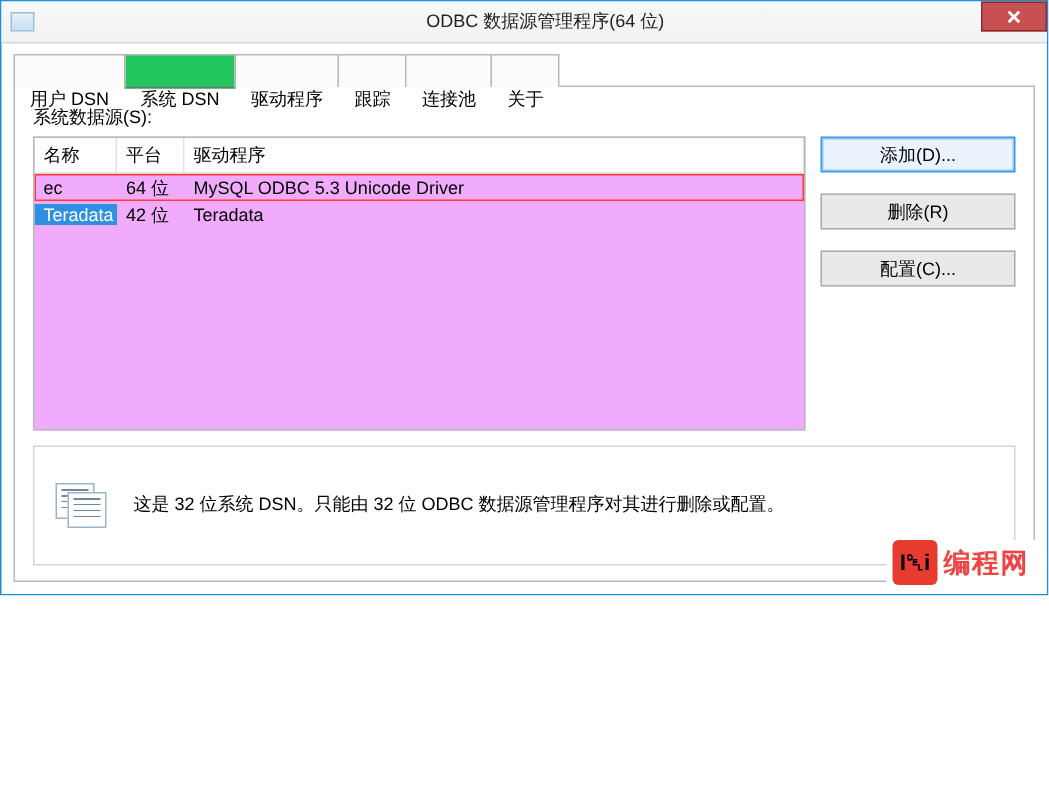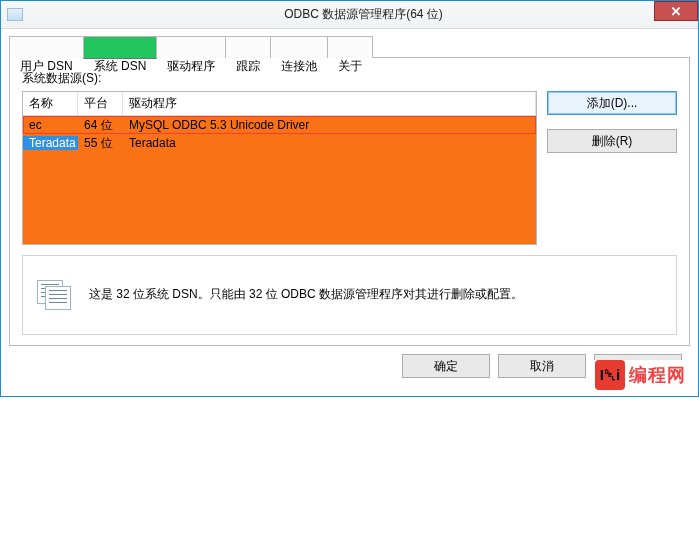--- a/index.html
+++ b/index.html
@@ -44,21 +44,21 @@
     position:relative; top:1px;
   }
   .tabstrip .tab.active { background:#22c55e; z-index:2; border-bottom:1px solid #737373; }
   .tabpanel {
     border:1px solid #b9b9b9; flex:1; background:#fff;
     padding: 12px 12px 10px 12px; display:flex; flex-direction:column;
   }
   .section-label { margin-bottom:4px; }
   .content-row { flex:1; display:flex; gap:10px; }
   .listview {
-    flex:1; border:1px solid #b9b9b9; background:#f97316;
+    flex:1; border:1px solid #b9b9b9; background:#f0abfc;
     display:flex; flex-direction:column; overflow:hidden;
   }
   .lv-header { display:flex; background:#fff; border-bottom:1px solid #d4d4d4; }
   .lv-header .col {
     padding:3px 6px; border-right:1px solid #e2e2e2;
     font-size:12px;
   }
   .lv-body { flex:1; }
   .lv-row { display:flex; height:18px; align-items:center; }
   .lv-row .cell { padding:0 6px; font-size:12px; white-space:nowrap; }
@@ -144,48 +144,44 @@
             <div class="col col-drv">驱动程序</div>
           </div>
           <div class="lv-body">
             <div class="lv-row highlight-red">
               <div class="cell first col-name">ec</div>
               <div class="cell col-plat">64 位</div>
               <div class="cell col-drv">MySQL ODBC 5.3 Unicode Driver</div>
             </div>
             <div class="lv-row sel">
               <div class="cell first col-name">Teradata</div>
-              <div class="cell col-plat">55 位</div>
+              <div class="cell col-plat">42 位</div>
               <div class="cell col-drv">Teradata</div>
             </div>
           </div>
         </div>
 
         <div class="action-col">
           <button class="winbtn primary">添加(D)...</button>
           <button class="winbtn">删除(R)</button>
+          <button class="winbtn">配置(C)...</button>
         </div>
 
       </div>
 
       <div class="info-panel">
         <div class="info-icon">
           <div class="sheet s1"></div>
           <div class="sheet s2"></div>
         </div>
         <div class="info-text">这是 32 位系统 DSN。只能由 32 位 ODBC 数据源管理程序对其进行删除或配置。</div>
       </div>
 
     </div>
 
-    <div class="dialog-buttons">
-      <button class="winbtn">确定</button>
-      <button class="winbtn">取消</button>
-      <button class="winbtn">应用(</button>
-    </div>
 
   </div>
 
   <div class="watermark">
     <div class="wm-badge">I␡i</div>
     <div class="wm-text">编程网</div>
   </div>
 
 </div>
 

